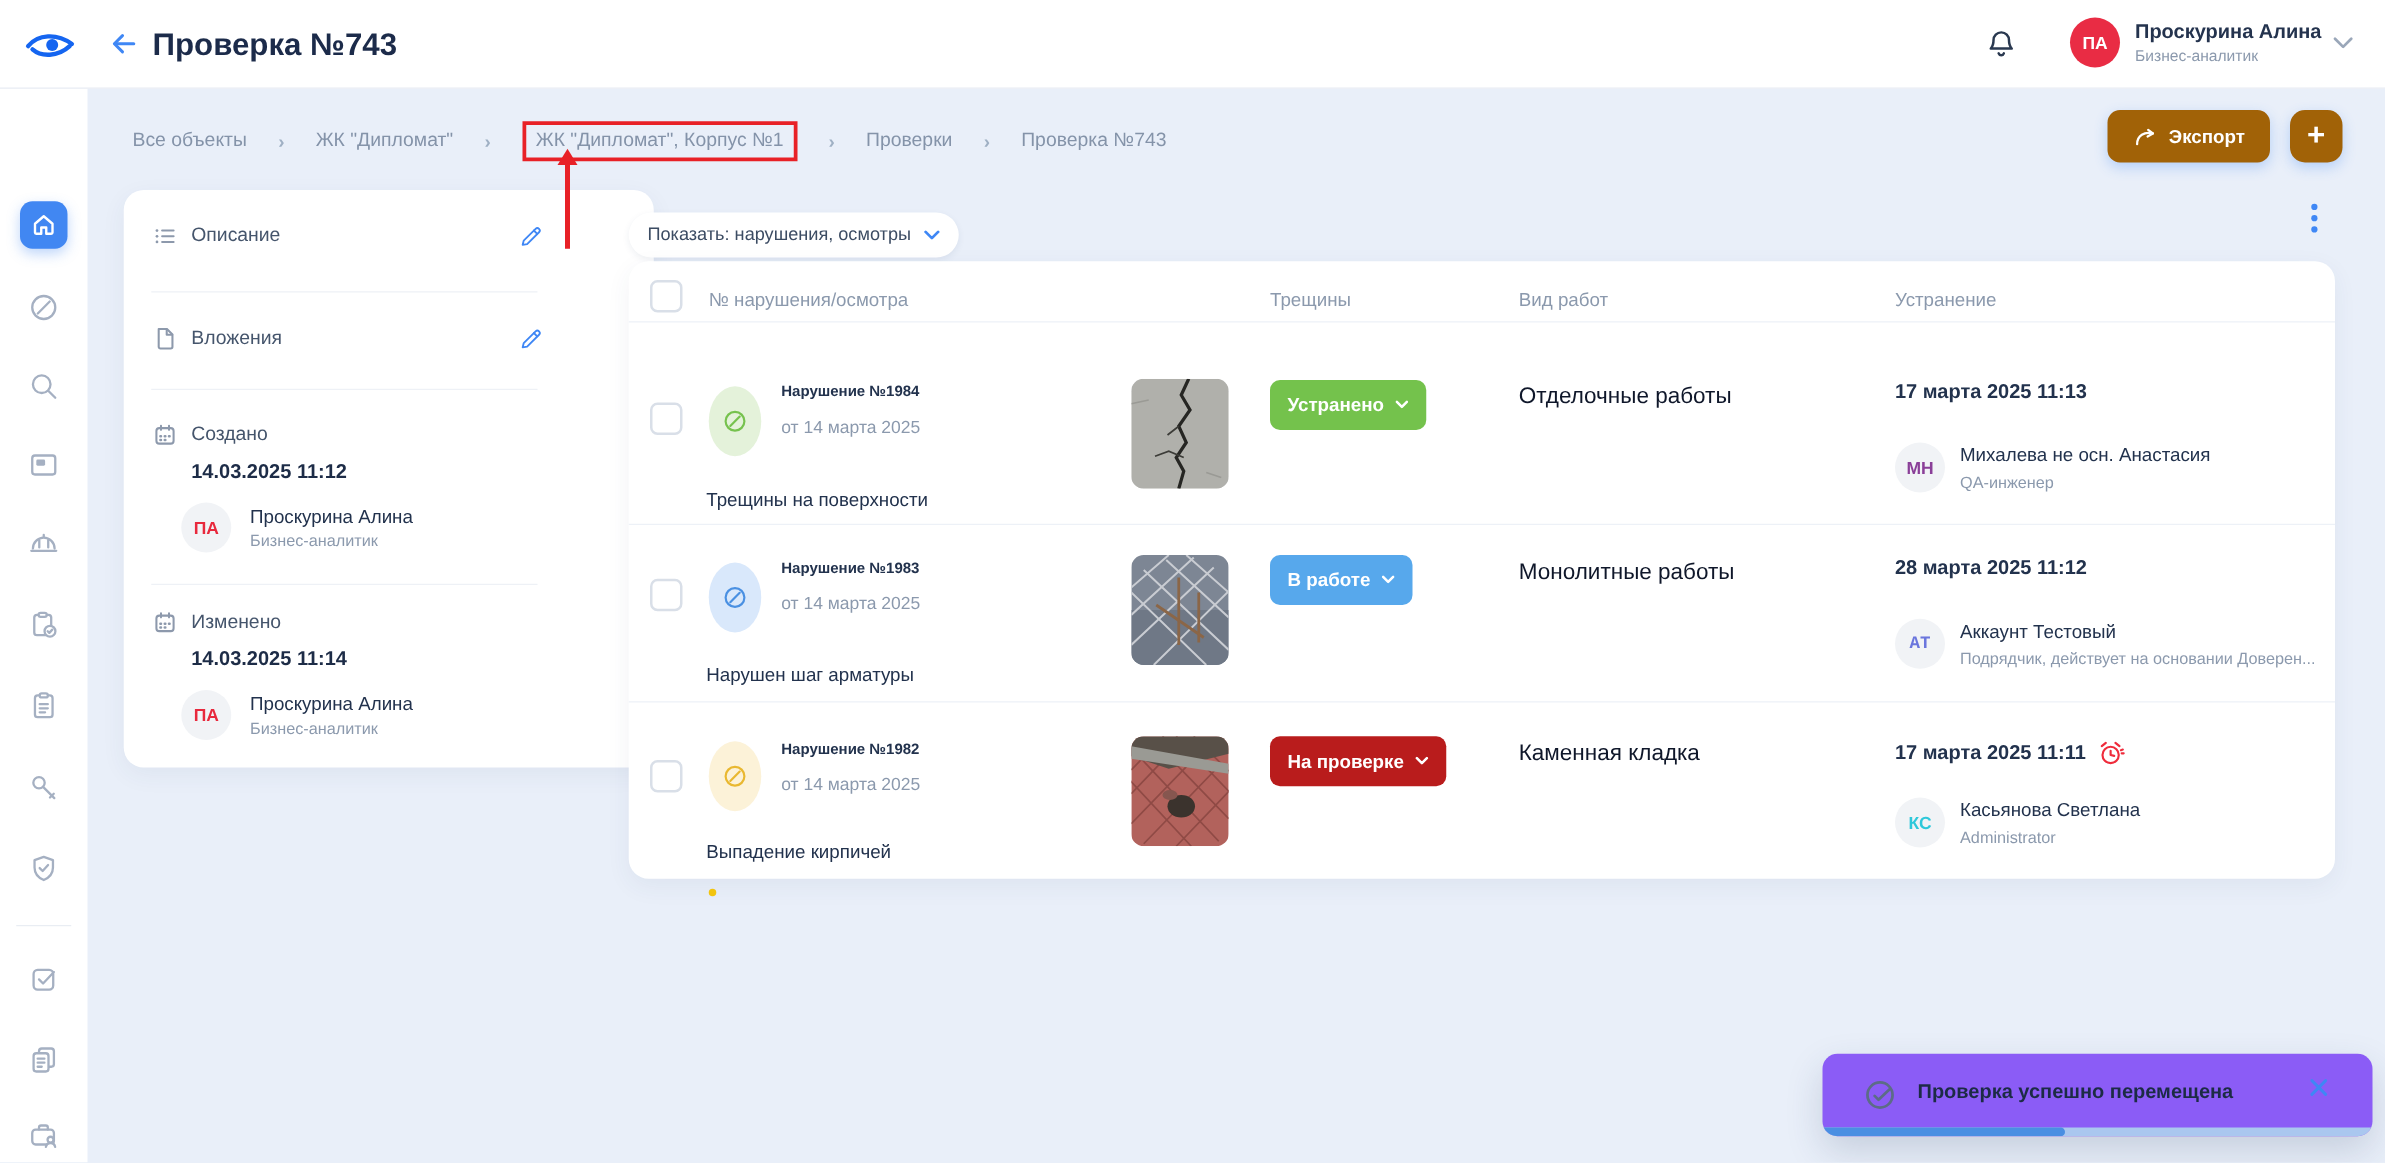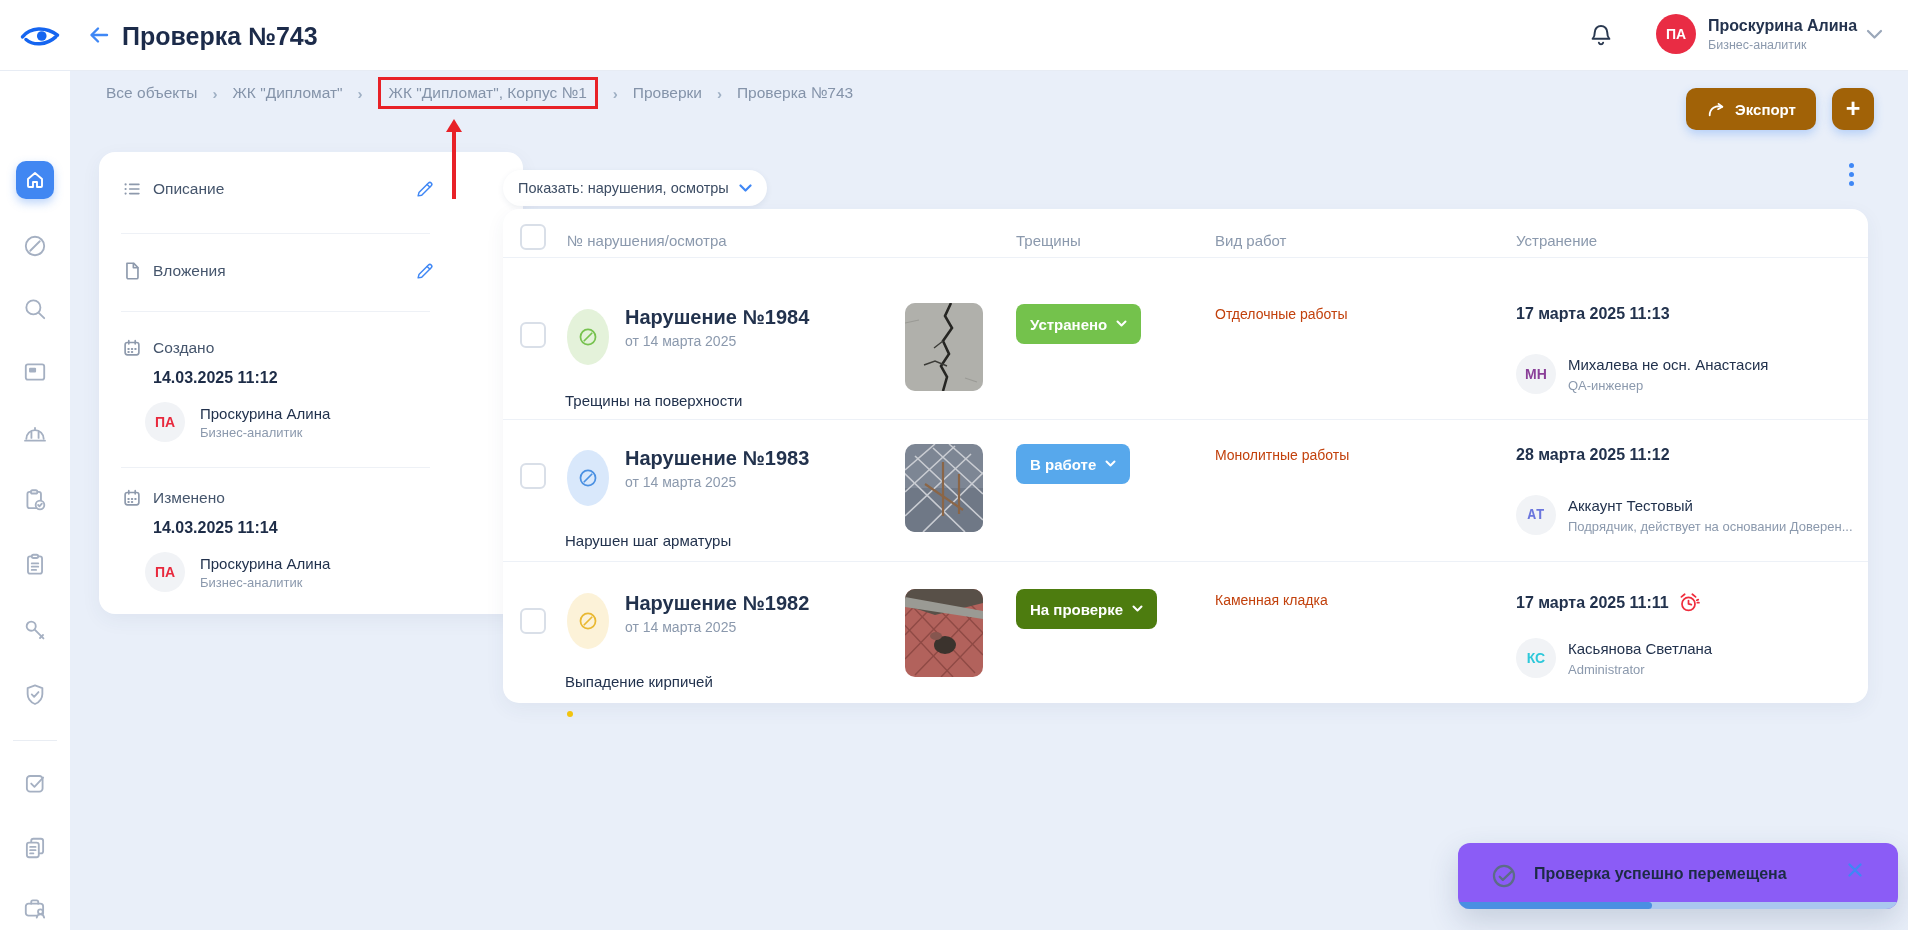--- a/index.html
+++ b/index.html
@@ -22,21 +22,21 @@
   .avatar-grey{width:40px;height:40px;background:#f1f3f6;font-size:14px}
 
   
   .sidebar{left:0;top:70px;width:70px;height:860px;background:#fff;z-index:4}
   .side-item{position:absolute;left:22px;width:26px;height:26px;color:#a5b0c2}
   .side-active{position:absolute;left:16px;width:38px;height:38px;background:#4187f2;border-radius:10px;
     display:flex;align-items:center;justify-content:center;color:#fff;box-shadow:0 4px 10px rgba(65,135,242,.35)}
   .side-div{position:absolute;left:13px;width:44px;height:1px;background:#e9edf3}
 
   
-  .crumbs{left:106px;top:76px;height:34px;gap:15px;font-size:15.5px;color:#8493a9;z-index:3}
+  .crumbs{left:106px;top:96px;height:34px;gap:25px;font-size:15.5px;color:#8493a9;z-index:3}
   .crumb-sep{color:#9fb0c4;font-size:15px;font-weight:bold}
   .crumb-hl{border:3px solid #e82127;padding:4px 8px;color:#8493a9}
   .btn-blue{background:#a16207;color:#fff;border:none;border-radius:10px;cursor:pointer;
     display:flex;align-items:center;justify-content:center;font-family:inherit;box-shadow:0 4px 10px rgba(63,135,245,.3)}
   .btn-export{left:1686px;top:88px;width:130px;height:42px;gap:9px;font-size:15px;font-weight:bold}
   .btn-add{left:1832px;top:88px;width:42px;height:42px;border-radius:12px;font-size:25px;font-weight:bold;padding-bottom:2px}
 
   
   .anno-arrow-line{left:452px;top:131px;width:4px;height:68px;background:#e82127;z-index:6}
   .anno-arrow-head{left:446px;top:119px;width:0;height:0;border-left:8px solid transparent;
@@ -57,27 +57,27 @@
   .kebab{left:1844px;top:158px;width:15px;height:32px;display:flex;flex-direction:column;align-items:center;
     justify-content:center;gap:4px;cursor:pointer}
   .kebab i{width:5px;height:5px;border-radius:50%;background:#3f87f5}
 
   
   .table-card{left:503px;top:209px;width:1365px;height:494px}
   .th{position:absolute;font-size:15px;color:#8b99ad}
   .tdiv{position:absolute;left:0;width:1365px;height:1px;background:#edf1f7}
   .checkbox{position:absolute;width:22px;height:22px;border:2px solid #d9dfe8;border-radius:6px;background:#fff;cursor:pointer}
   .viol-icon{position:absolute;width:42px;height:56px;border-radius:50%;display:flex;align-items:center;justify-content:center}
-  .viol-num{position:absolute;font-size:20px;font-weight:bold;color:#22324d}
+  .viol-num{position:absolute;font-size:12px;font-weight:bold;color:#22324d}
   .viol-date{position:absolute;font-size:14px;color:#8b99ad}
   .viol-desc{position:absolute;font-size:15px;color:#22324d}
   .photo{position:absolute;width:78px;height:88px;border-radius:10px;overflow:hidden;cursor:pointer}
   .badge{position:absolute;height:40px;padding:0 14px;border-radius:8px;display:inline-flex;align-items:center;
     gap:9px;color:#fff;font-size:15px;font-weight:bold;cursor:pointer}
-  .work{position:absolute;font-size:14px;color:#c2410c}
+  .work{position:absolute;font-size:18px;color:#0f172a}
   .fixdate{position:absolute;font-size:16px;font-weight:bold;color:#22324d;display:flex;align-items:center;gap:8px}
   .as-name{position:absolute;font-size:15px;font-weight:normal;color:#22324d;white-space:nowrap}
   .as-role{position:absolute;font-size:13px;color:#8b99ad;white-space:nowrap}
   .ydot{position:absolute;width:6px;height:6px;border-radius:50%;background:#f2c40f}
 
   
   .toast{left:1458px;top:843px;width:440px;height:66px;background:#8b5cf6;border-radius:12px;
     box-shadow:0 12px 30px rgba(40,62,100,.18);z-index:8;overflow:hidden}
   .toast-msg{position:absolute;left:76px;top:22px;font-size:16px;font-weight:bold;color:#1c2b45}
   .toast-track{position:absolute;left:0;bottom:0;width:100%;height:7px;background:#aac7ef}
@@ -410,21 +410,21 @@
         <g stroke="#8f4a45" stroke-width="1.4">
           <path d="M-6 30 48 88M8 18 70 84M22 8 78 66M36 0 78 44M50 0 78 28"></path>
           <path d="M84 38 36 88M70 24 10 86M56 12 0 70M42 2 0 46M26 0 0 27"></path>
         </g>
         <path d="M0 0h78v14L30 26 0 16Z" fill="#585048"></path>
         <path d="M0 8 78 22v8L0 18Z" fill="#9a9a94"></path>
         <ellipse cx="40" cy="56" rx="11" ry="9" fill="#3b332d"></ellipse>
         <ellipse cx="31" cy="47" rx="6" ry="4" fill="#86564f"></ellipse>
       </svg>
     </div>
-    <div class="badge" style="left: 513px; top: 380px; background: #4d7c0f;">
+    <div class="badge" style="left: 513px; top: 380px; background: #b91c1c;">
       <span>На проверке</span>
       <svg width="11" height="8" viewBox="0 0 11 8" fill="none" stroke="#fff" stroke-width="2" stroke-linecap="round" stroke-linejoin="round">
         <path d="M1.5 1.5 5.5 5.5 9.5 1.5"></path>
       </svg>
     </div>
     <div class="work" style="left:712px;top:383px">Каменная кладка</div>
     <div class="fixdate" style="left:1013px;top:382px">
       <span>17 марта 2025 11:11</span>
       <svg width="23" height="23" viewBox="0 0 24 24" fill="none" stroke="#ef2c3c" stroke-width="1.8" stroke-linecap="round" stroke-linejoin="round">
         <circle cx="12" cy="13.5" r="6.8"></circle>

